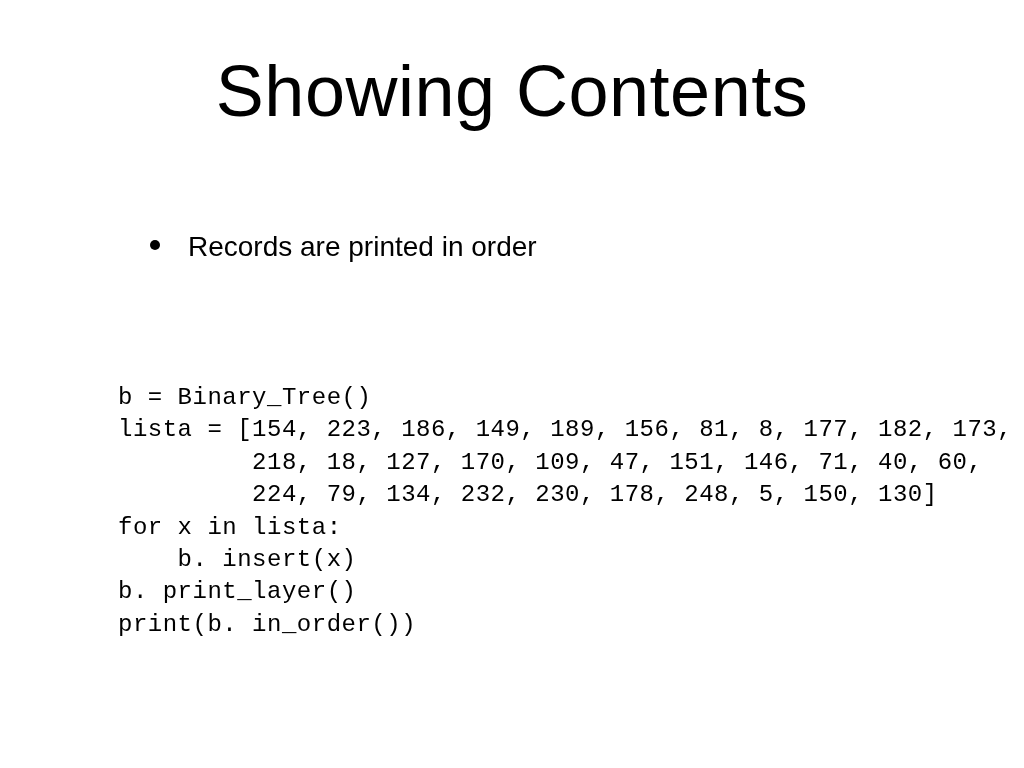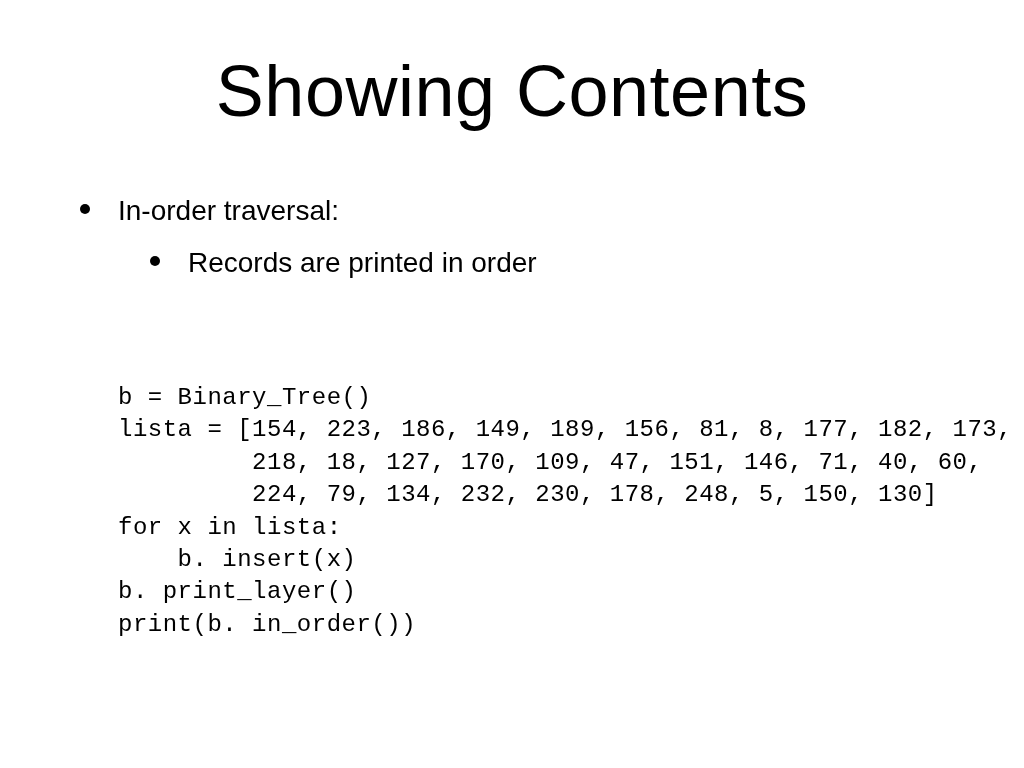--- a/index.html
+++ b/index.html
@@ -47,21 +47,21 @@
     flex: 0 0 auto;
     margin-right: 28px;
     position: relative;
     top: -2px;
   }
   .bullet-text {
     font-size: 28px;
   }
   .sub-bullet {
     margin-left: 70px;
-    margin-top: 20px;
+    margin-top: 36px;
     margin-bottom: 18px;
   }
   .code-block {
     position: absolute;
     top: 358px;
     left: 118px;
     right: 40px;
     font-family: "Courier New", Courier, monospace;
     font-size: 24px;
     line-height: 1.35;
@@ -71,24 +71,20 @@
   }
 </style>
 </head>
 <body>
 
 <div class="slide">
 
   <div class="title">Showing Contents</div>
 
   <div class="bullets">
-    <div class="bullet-row">
-      <span class="dot"></span>
-      <span class="bullet-text">In-order traversal:</span>
-    </div>
     <div class="bullet-row sub-bullet">
       <span class="dot"></span>
       <span class="bullet-text">Records are printed in order</span>
     </div>
   </div>
 
   <div class="code-block">b = Binary_Tree()
 lista = [154, 223, 186, 149, 189, 156, 81, 8, 177, 182, 173,
          218, 18, 127, 170, 109, 47, 151, 146, 71, 40, 60,
          224, 79, 134, 232, 230, 178, 248, 5, 150, 130]

